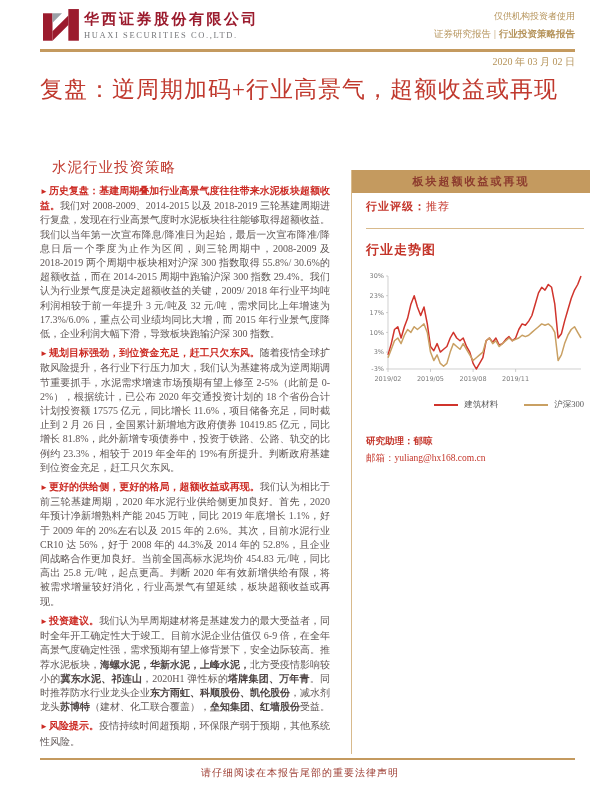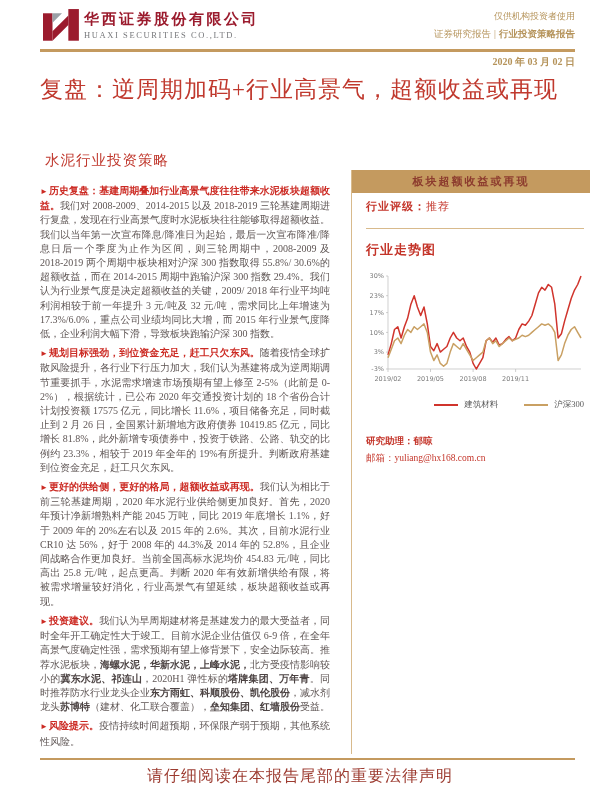--- a/index.html
+++ b/index.html
@@ -11,21 +11,21 @@
   .hdr{position:absolute;left:40px;right:25px;top:8px;height:40px;display:flex;justify-content:space-between;}
   .hdr-left{display:flex;align-items:flex-start;}
   .logo{width:44px;height:38px;flex:0 0 auto;}
   .co-cn{font-size:15px;font-weight:bold;color:#9B1B2D;letter-spacing:2.5px;line-height:1.2;margin-top:2px;}
   .co-en{font-size:8.5px;color:#77787B;letter-spacing:1.6px;margin-top:2px;}
   .hdr-right{text-align:right;color:#B5935A;font-size:9px;line-height:1.0;margin-top:4px;}
   .hdr-right .l2{margin-top:9px;font-size:9.5px;}
   .hdr-right .l2 b{font-weight:bold;}
   .hdr-right .sep{padding:0 3px;}
   .gold-rule{position:absolute;left:40px;right:25px;top:49px;height:2.5px;background:#C49A5F;}
-  .date-line{position:absolute;right:25px;top:55px;font-size:10px;font-weight:bold;color:#B5935A;}
+  .date-line{position:absolute;right:25px;top:55px;font-size:10px;font-weight:normal;color:#B5935A;}
   
   .title{position:absolute;left:40px;right:25px;top:72px;font-size:23px;line-height:1.55;color:#C0392E;font-weight:500;letter-spacing:1px;}
   .subtitle{position:absolute;left:40px;top:146px;font-size:14.5px;color:#C0392E;font-weight:500;letter-spacing:1px;}
   
   .main{position:absolute;left:40px;right:22px;top:170px;display:flex;gap:21px;}
   .leftcol{width:290px;flex:0 0 auto;padding-top:14px;}
   .leftcol p{margin:0 0 5px 0;font-size:10px;line-height:14.2px;text-align:justify;color:#5E5554;}
   .leftcol .bullet{color:#CC2B24;font-size:8px;margin-right:1px;}
   .leftcol .lead{color:#CC2B24;font-weight:bold;}
   .leftcol b{color:#4c4343;}
@@ -43,21 +43,21 @@
   .xt{font-size:6.5px;fill:#7a7a7a;text-anchor:middle;font-family:"DejaVu Sans",sans-serif;}
   .ax{stroke:#bbbbbb;stroke-width:0.7;}
   .legend{display:flex;justify-content:flex-end;gap:26px;margin-top:8px;}
   .legend .item{display:flex;align-items:center;gap:6px;font-size:8.5px;color:#595959;}
   .legend .sw{width:24px;height:2px;}
   .analyst{margin-top:22px;color:#C43429;font-size:9.5px;line-height:1.75;}
   .analyst .name{font-weight:bold;}
   .analyst .grp{margin-bottom:12px;}
   
   .foot-rule{position:absolute;left:40px;right:25px;top:758px;height:2px;background:#C49A5F;}
-  .foot-text{position:absolute;left:0;right:0;top:766px;text-align:center;font-size:16px;color:#9C3B30;letter-spacing:1px;}
+  .foot-text{position:absolute;left:0;right:0;top:766px;text-align:center;font-size:10px;color:#9C3B30;letter-spacing:1px;}
 </style>
 </head>
 <body>
 
 <div class="page">
 
   <div class="hdr">
     <div class="hdr-left">
       <div class="logo">
         <svg viewBox="0 0 40 36" width="44" height="38">
@@ -74,21 +74,21 @@
     </div>
     <div class="hdr-right">
       <div>仅供机构投资者使用</div>
       <div class="l2"><span>证券研究报告</span><span class="sep">|</span><b>行业投资策略报告</b></div>
     </div>
   </div>
   <div class="gold-rule"></div>
   <div class="date-line">2020 年 03 月 02 日</div>
 
   <h1 class="title" style="margin:0;font-weight:500;">复盘：逆周期加码+行业高景气，超额收益或再现</h1>
-  <h2 class="subtitle" style="margin:5px;font-weight:500;">水泥行业投资策略</h2>
+  <h2 class="subtitle" style="margin:12px;font-weight:500;">水泥行业投资策略</h2>
 
   <div class="main">
     <div class="leftcol" id="paragraphs">
         <p><span class="bullet">►</span><span class="lead">历史复盘：基建周期叠加行业高景气度往往带来水泥板块超额收益。</span><span>我们对 2008-2009、2014-2015 以及 2018-2019 三轮基建周期进行复盘，发现在行业高景气度时水泥板块往往能够取得超额收益。我们以当年第一次宣布降息/降准日为起始，最后一次宣布降准/降息日后一个季度为止作为区间，则三轮周期中，2008-2009 及 2018-2019 两个周期中板块相对沪深 300 指数取得 55.8%/ 30.6%的超额收益，而在 2014-2015 周期中跑输沪深 300 指数 29.4%。我们认为行业景气度是决定超额收益的关键，2009/ 2018 年行业平均吨利润相较于前一年提升 3 元/吨及 32 元/吨，需求同比上年增速为 17.3%/6.0%，重点公司业绩均同比大增，而 2015 年行业景气度降低，企业利润大幅下滑，导致板块跑输沪深 300 指数。</span></p>
         <p><span class="bullet">►</span><span class="lead">规划目标强劲，到位资金充足，赶工只欠东风。</span><span>随着疫情全球扩散风险提升，各行业下行压力加大，我们认为基建将成为逆周期调节重要抓手，水泥需求增速市场预期有望上修至 2-5%（此前是 0-2%），根据统计，已公布 2020 年交通投资计划的 18 个省份合计计划投资额 17575 亿元，同比增长 11.6%，项目储备充足，同时截止到 2 月 26 日，全国累计新增地方政府债券 10419.85 亿元，同比增长 81.8%，此外新增专项债券中，投资于铁路、公路、轨交的比例约 23.3%，相较于 2019 年全年的 19%有所提升。判断政府基建到位资金充足，赶工只欠东风。</span></p>
         <p><span class="bullet">►</span><span class="lead">更好的供给侧，更好的格局，超额收益或再现。</span><span>我们认为相比于前三轮基建周期，2020 年水泥行业供给侧更加良好。首先，2020 年预计净新增熟料产能 2045 万吨，同比 2019 年底增长 1.1%，好于 2009 年的 20%左右以及 2015 年的 2.6%。其次，目前水泥行业 CR10 达 56%，好于 2008 年的 44.3%及 2014 年的 52.8%，且企业间战略合作更加良好。当前全国高标水泥均价 454.83 元/吨，同比高出 25.8 元/吨，起点更高。判断 2020 年有效新增供给有限，将被需求增量较好消化，行业高景气有望延续，板块超额收益或再现。</span></p>
         <p><span class="bullet">►</span><span class="lead">投资建议。</span><span>我们认为早周期建材将是基建发力的最大受益者，同时全年开工确定性大于竣工。目前水泥企业估值仅 6-9 倍，在全年高景气度确定性强，需求预期有望上修背景下，安全边际较高。推荐水泥板块，</span><b>海螺水泥，华新水泥，上峰水泥，</b><span>北方受疫情影响较小的</span><b>冀东水泥、祁连山</b><span>，2020H1 弹性标的</span><b>塔牌集团、万年青</b><span>。同时推荐防水行业龙头企业</span><b>东方雨虹、科顺股份、凯伦股份</b><span>，减水剂龙头</span><b>苏博特</b><span>（建材、化工联合覆盖），</span><b>垒知集团、红墙股份</b><span>受益。</span></p>
         <p><span class="bullet">►</span><span class="lead">风险提示。</span><span>疫情持续时间超预期，环保限产弱于预期，其他系统性风险。</span></p>
       </div>
 

